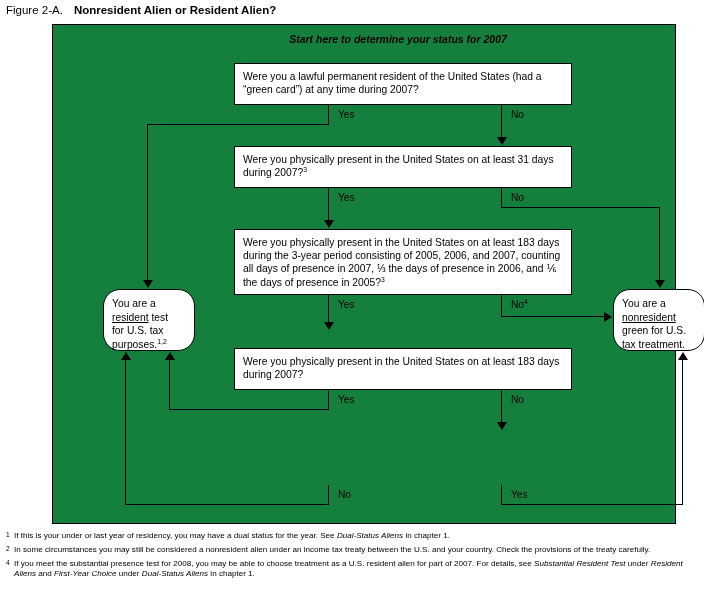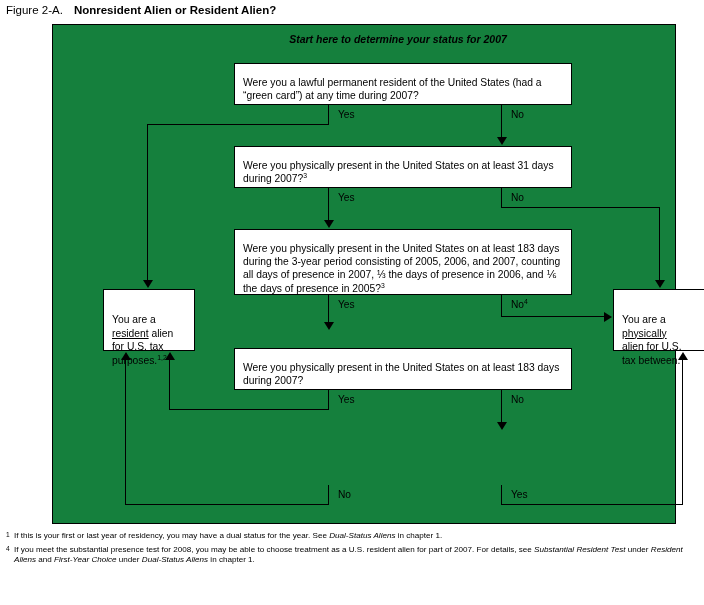--- a/index.html
+++ b/index.html
@@ -24,24 +24,24 @@
   }
   .start-note{
     position:absolute;left:0;top:8px;width:690px;text-align:center;
     font-size:10.5px;font-style:italic;font-weight:bold;
   }
 
   
   .box{
     position:absolute;box-sizing:border-box;border:1.2px solid #000;
     background:#fff;font-size:10.3px;line-height:13.2px;
-    padding:12px 7px 4px 8px;
+    padding:6px 7px 4px 8px;
   }
   .box.q{padding-right:10px;}
-  .box.outcome{line-height:13.6px;padding:23px 6px 4px 8px;}
+  .box.outcome{line-height:13.6px;padding:7px 6px 4px 8px;border-radius:17px;}
   .box u{text-decoration:underline;}
   .sup{font-size:6.8px;vertical-align:super;line-height:0;}
 
   
   .elabel{
     position:absolute;font-size:10.2px;
     white-space:nowrap;
   }
 
   
@@ -97,30 +97,30 @@
     <span>Were you physically present in the United States on at least 183 days during 2007?</span>
   </div>
   <div class="elabel" style="left:285px;top:369px;">Yes</div>
   <div class="elabel" style="left:458px;top:369px;">No</div>
 
   <div class="elabel" style="left:285px;top:464px;">No</div>
   <div class="elabel" style="left:458px;top:464px;">Yes</div>
 
   <div class="box outcome" style="left:50px;top:264px;width:92px;height:62px;">
     <span>You are a</span><br>
-    <u>resident</u><span> alien</span><br>
+    <u>resident</u><span> test</span><br>
     <span>for U.S. tax</span><br>
     <span>purposes.</span><span class="sup">1,2</span>
   </div>
 
   <div class="box outcome" style="left:560px;top:264px;width:92px;height:62px;">
     <span>You are a</span><br>
-    <u>physically</u><br>
-    <span>alien for U.S.</span><br>
-    <span>tax between.</span>
+    <u>nonresident</u><br>
+    <span>green for U.S.</span><br>
+    <span>tax treatment.</span>
   </div>
 
   <div class="ln vl" style="left:275px;top:80px;height:20px;"></div>
   <div class="ln hl" style="left:94px;top:99px;width:182px;"></div>
   <div class="ln vl" style="left:94px;top:99px;height:157px;"></div>
   <div class="arw arw-d" style="left:90px;top:255px;"></div>
 
   <div class="ln vl" style="left:448px;top:80px;height:33px;"></div>
   <div class="arw arw-d" style="left:444px;top:112px;"></div>
 
@@ -155,19 +155,23 @@
   <div class="ln vl" style="left:448px;top:460px;height:20px;"></div>
   <div class="ln hl" style="left:448px;top:479px;width:182px;"></div>
   <div class="ln vl" style="left:629px;top:334px;height:146px;"></div>
   <div class="arw arw-u" style="left:625px;top:327px;"></div>
 
 </div>
 
 <div class="notes">
   <div class="note">
     <span class="fn">1</span>
-    <span><span>If this is your first or last year of residency, you may have a dual status for the year. See </span><i>Dual-Status Aliens</i><span> in chapter 1.</span></span>
+    <span><span>If this is your under or last year of residency, you may have a dual status for the year. See </span><i>Dual-Status Aliens</i><span> in chapter 1.</span></span>
+  </div>
+  <div class="note">
+    <span class="fn">2</span>
+    <span>In some circumstances you may still be considered a nonresident alien under an income tax treaty between the U.S. and your country. Check the provisions of the treaty carefully.</span>
   </div>
   <div class="note">
     <span class="fn">4</span>
     <span><span>If you meet the substantial presence test for 2008, you may be able to choose treatment as a U.S. resident alien for part of 2007. For details, see </span><i>Substantial Resident Test</i><span> under </span><i>Resident Aliens</i><span> and </span><i>First-Year Choice</i><span> under </span><i>Dual-Status Aliens</i><span> in chapter 1.</span></span>
   </div>
 </div>
 
 </body></html>

